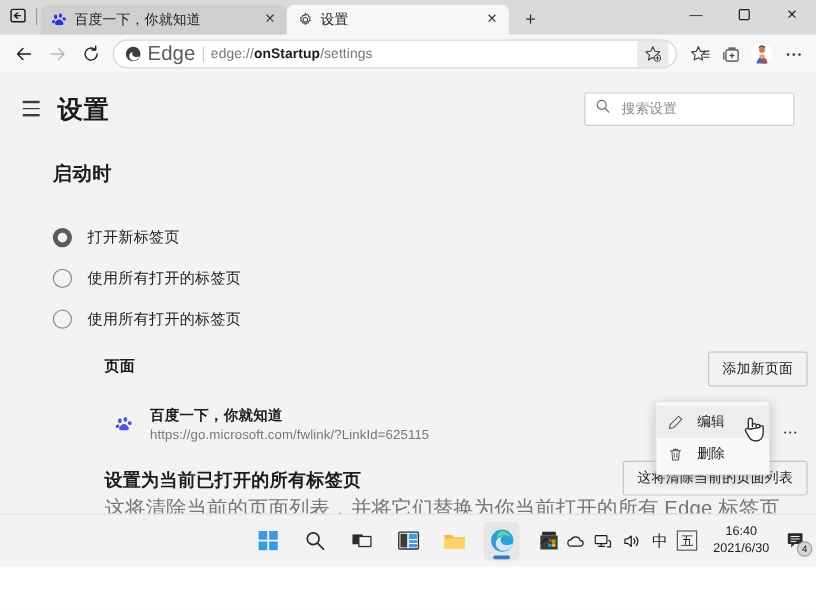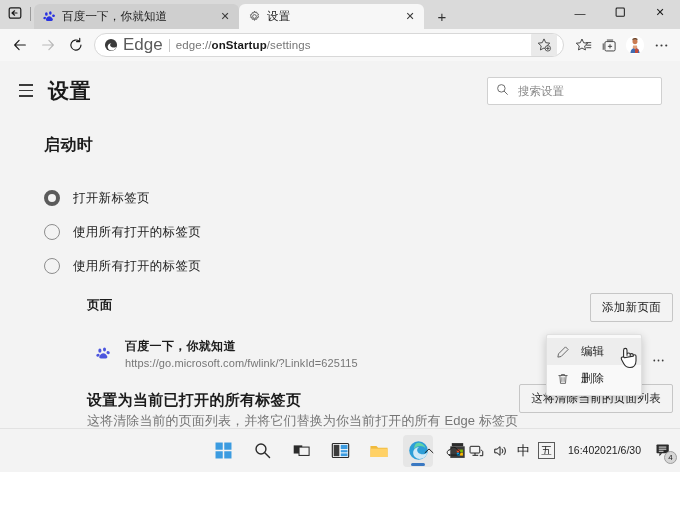--- a/index.html
+++ b/index.html
@@ -141,21 +141,21 @@
   .page-title-txt { font-size: 12px; font-weight: 700; color: #1b1b1b; letter-spacing: .3px; }
   .page-url-txt { font-size: 11px; color: #767676; letter-spacing: .1px; }
   .page-more {
     position: absolute; right: 11px; top: 52px; width: 22px; height: 22px;
     display: flex; align-items: center; justify-content: center;
     color: #3a3a3a; font-size: 13px; letter-spacing: 1px;
   }
 
   .tabs-block { margin-top: 22px; padding-left: 43px; position: relative; }
   .tabs-head { font-size: 15px; font-weight: 700; color: #1b1b1b; letter-spacing: .3px; }
-  .tabs-desc { font-size: 13px; color: #767676; margin-top: 2px; letter-spacing: .1px; }
+  .tabs-desc { font-size: 17px; color: #767676; margin-top: 2px; letter-spacing: .1px; }
   .use-tabs-btn { position: absolute; right: 7px; top: -7px; }
 
   
   .ctx-menu {
     position: absolute; left: 546px; top: 334px; width: 96px;
     background: #f9f9f9; border: 1px solid #e0e0e0; border-radius: 2px;
     box-shadow: 0 3px 10px rgba(0,0,0,.20); z-index: 40; padding: 3px 0;
   }
   .ctx-item {
     display: flex; align-items: center; gap: 11px; height: 27px; padding: 0 8px;
@@ -182,21 +182,21 @@
     width: 14px; height: 2.5px; border-radius: 2px; background: #3a78c2;
   }
   .tray { position: absolute; right: 6px; display: flex; align-items: center; gap: 7px; }
   .tray-ico { width: 17px; height: 17px; display: flex; align-items: center; justify-content: center;
     color: #1b1b1b; font-size: 12px; }
   .tray-ime { font-size: 13px; color: #1b1b1b; padding: 0 1px; }
   .tray-box {
     width: 17px; height: 17px; border: 1px solid #5a5a5a; display: flex;
     align-items: center; justify-content: center; font-size: 10.5px; color: #1b1b1b;
   }
-  .clock { display: flex; align-items: center; line-height: 1.32;
+  .clock { display: flex; flex-direction: column; align-items: center; line-height: 1.32;
     font-size: 10.5px; color: #1b1b1b; margin: 0 4px 0 6px; }
   .notif { position: relative; width: 22px; height: 22px; display:flex; align-items:center; justify-content:center; }
   .notif-badge {
     position: absolute; right: -3px; bottom: -2px; width: 13px; height: 13px; border-radius: 50%;
     background: #d6d6d6; border: 1px solid #9d9d9d; color: #1b1b1b; font-size: 8px;
     display: flex; align-items: center; justify-content: center;
   }
 </style>
 </head>
 <body>

